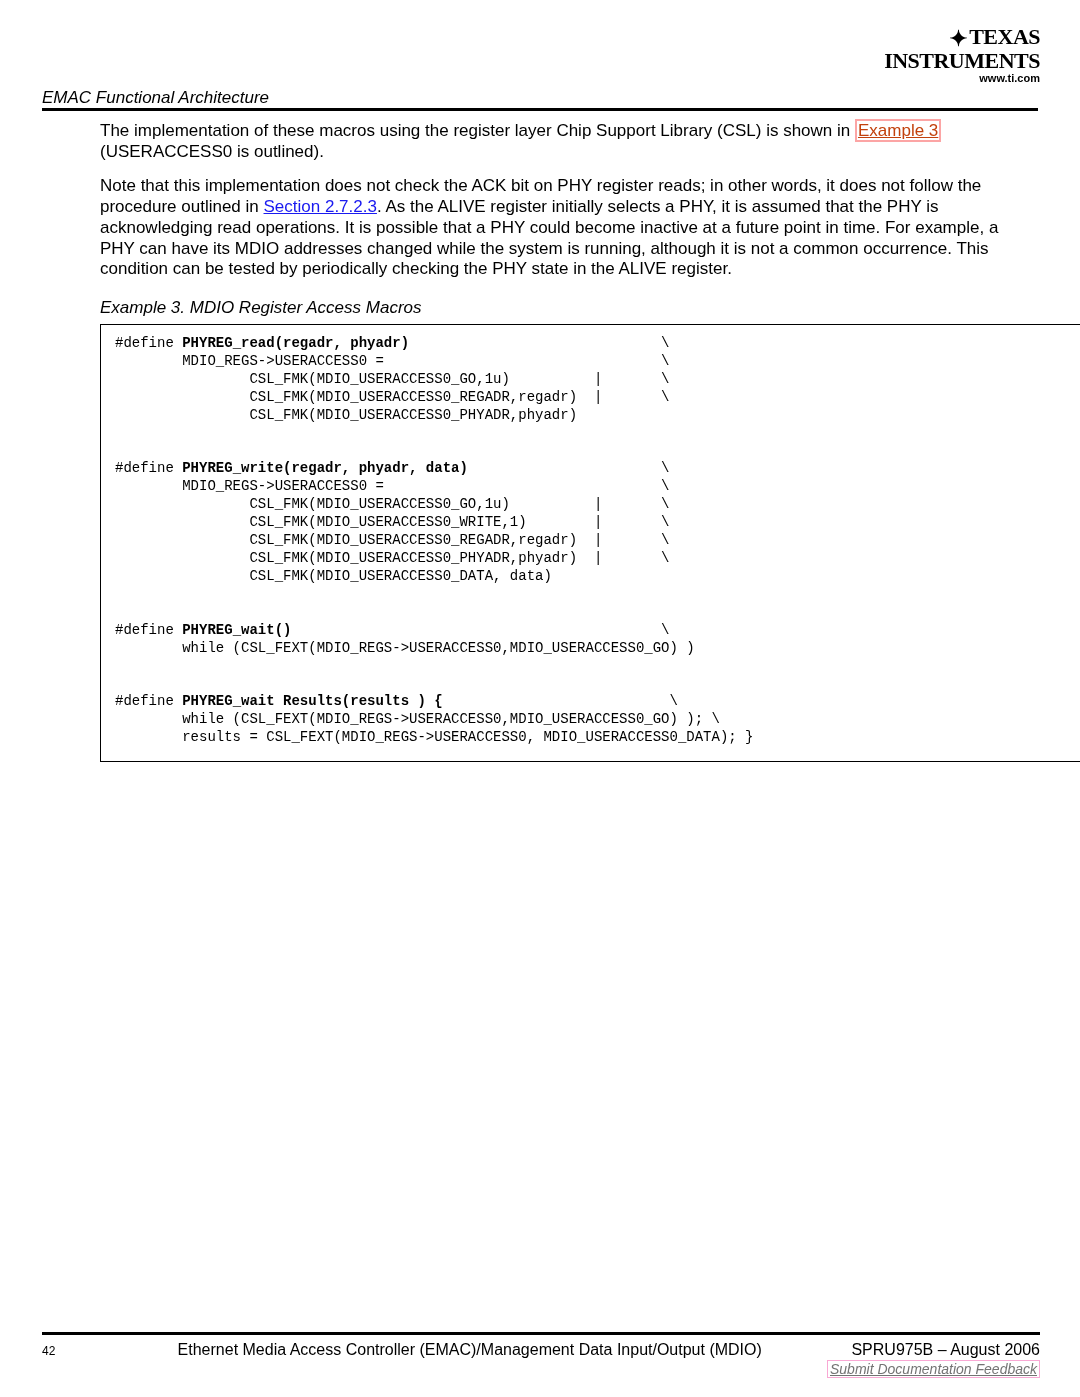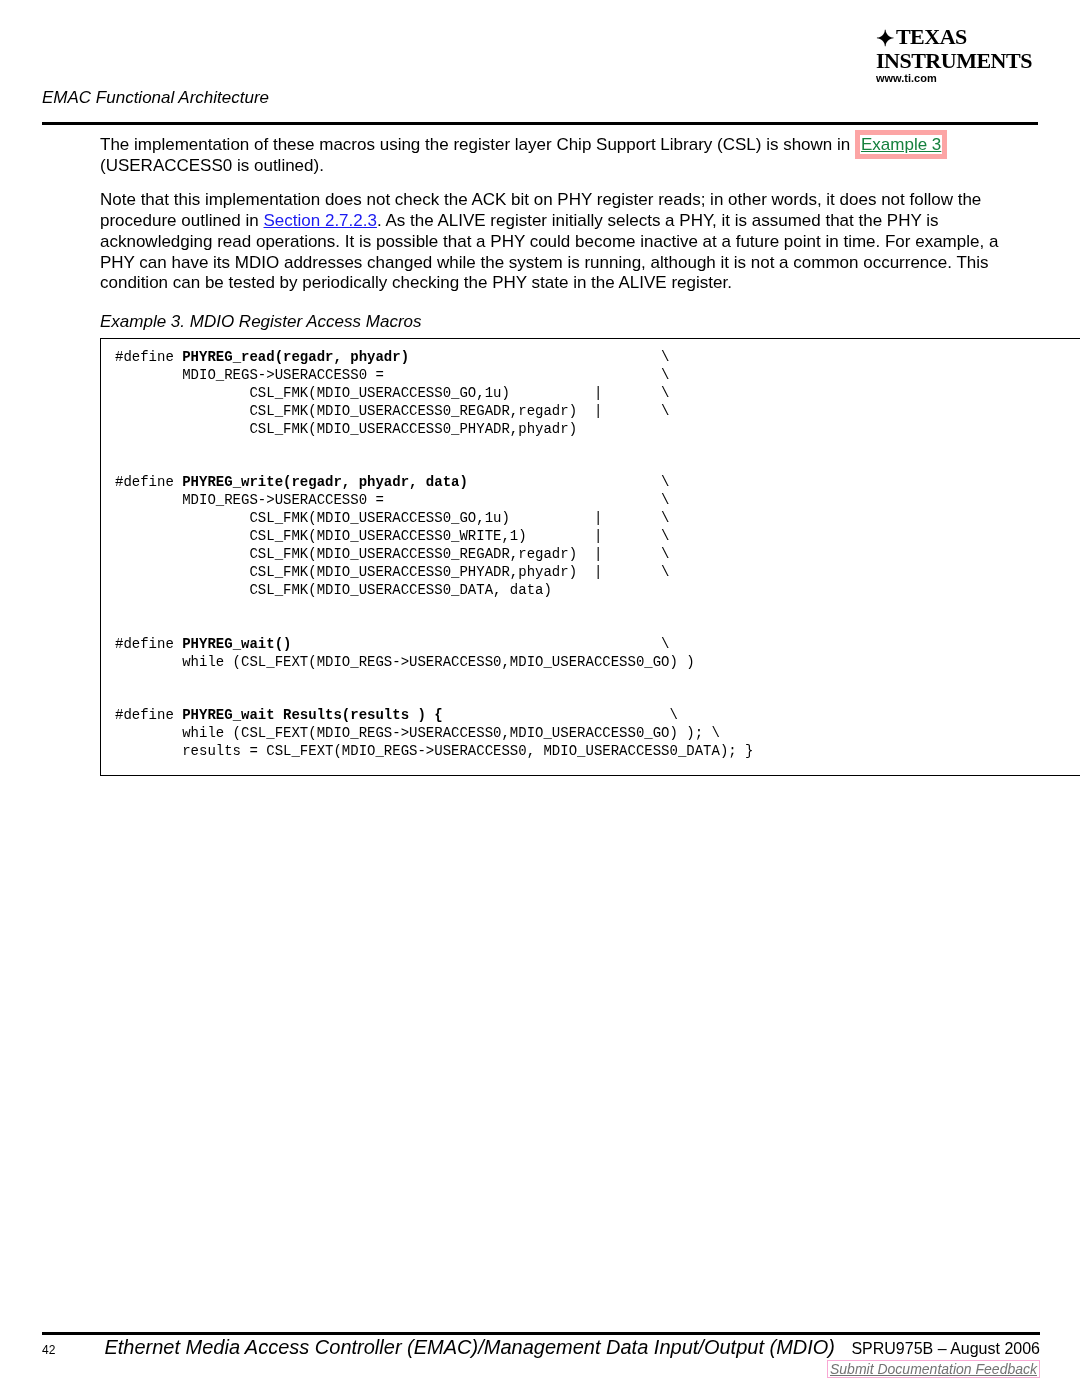--- a/index.html
+++ b/index.html
@@ -19,21 +19,21 @@
     height: 1397px;
     box-sizing: border-box;
     padding: 24px 42px 0 42px;
   }
 
   
   .logo-block {
     position: absolute;
     top: 26px;
     right: 40px;
-    text-align: left;
+    text-align: right;
     width: 164px;
   }
   .logo-ti {
     font-family: Georgia, 'Times New Roman', serif;
     font-weight: bold;
     line-height: 0.98;
     color: #000;
     letter-spacing: -0.5px;
   }
   .logo-row1 { font-size: 22px; }
@@ -51,37 +51,37 @@
     font-weight: bold;
     margin-top: 1px;
     letter-spacing: 0;
   }
 
   
   .section-title {
     font-style: italic;
     font-size: 17px;
     margin-top: 64px;
-    padding-bottom: 14px;
+    padding-bottom: 0;
   }
   .hr-thick {
     border: none;
     border-top: 3px solid #000;
     margin: 0;
   }
 
   .body-text {
     font-size: 17px;
     line-height: 1.22;
     margin: 10px 0 0 58px;
     width: 905px;
   }
   .body-text p { margin: 0 0 14px 0; }
   .link { color: #1a1af0; }
-  .link-boxed { color: #15803d; border: 5px solid #fca5a5; padding: 0 1px; }
+  .link-boxed { color: #c2410c; border: 2px solid #fca5a5; padding: 0 1px; }
 
   .example-title {
     font-size: 17px;
     font-weight: normal;
     font-style: italic;
     margin: 18px 0 6px 58px;
   }
 
   .code-box {
     margin: 4px 0 0 58px;
@@ -114,22 +114,21 @@
   .footer-row1 {
     display: flex;
     justify-content: space-between;
     align-items: baseline;
   }
   .page-num {
     width: 46px;
     font-size: 12px;
   }
   .doc-title {
-    font-style: italic;
-    font-size: 20px;
+    font-size: 16px;
   }
   .doc-id {
     font-size: 16px;
   }
   .footer-row2 {
     text-align: right;
     margin-top: 2px;
   }
   .feedback-link {
     color: #737373;

